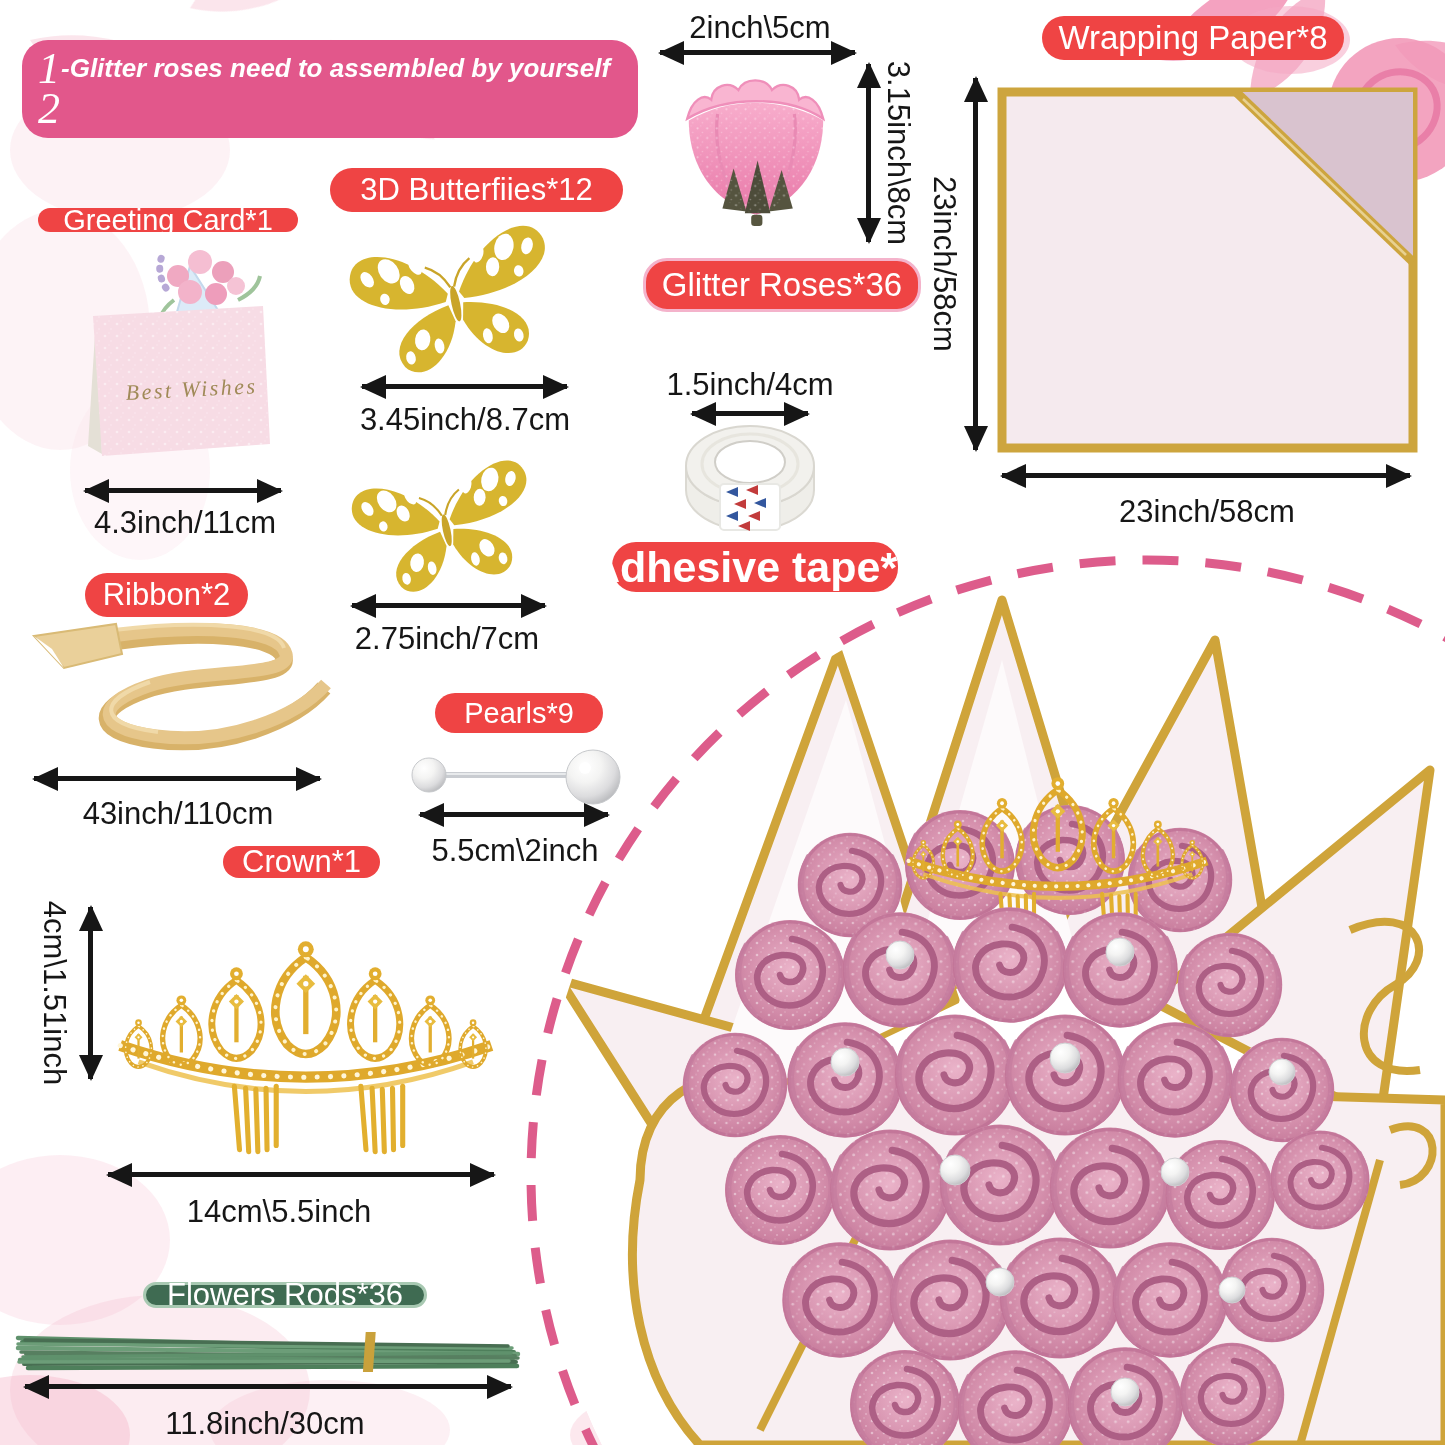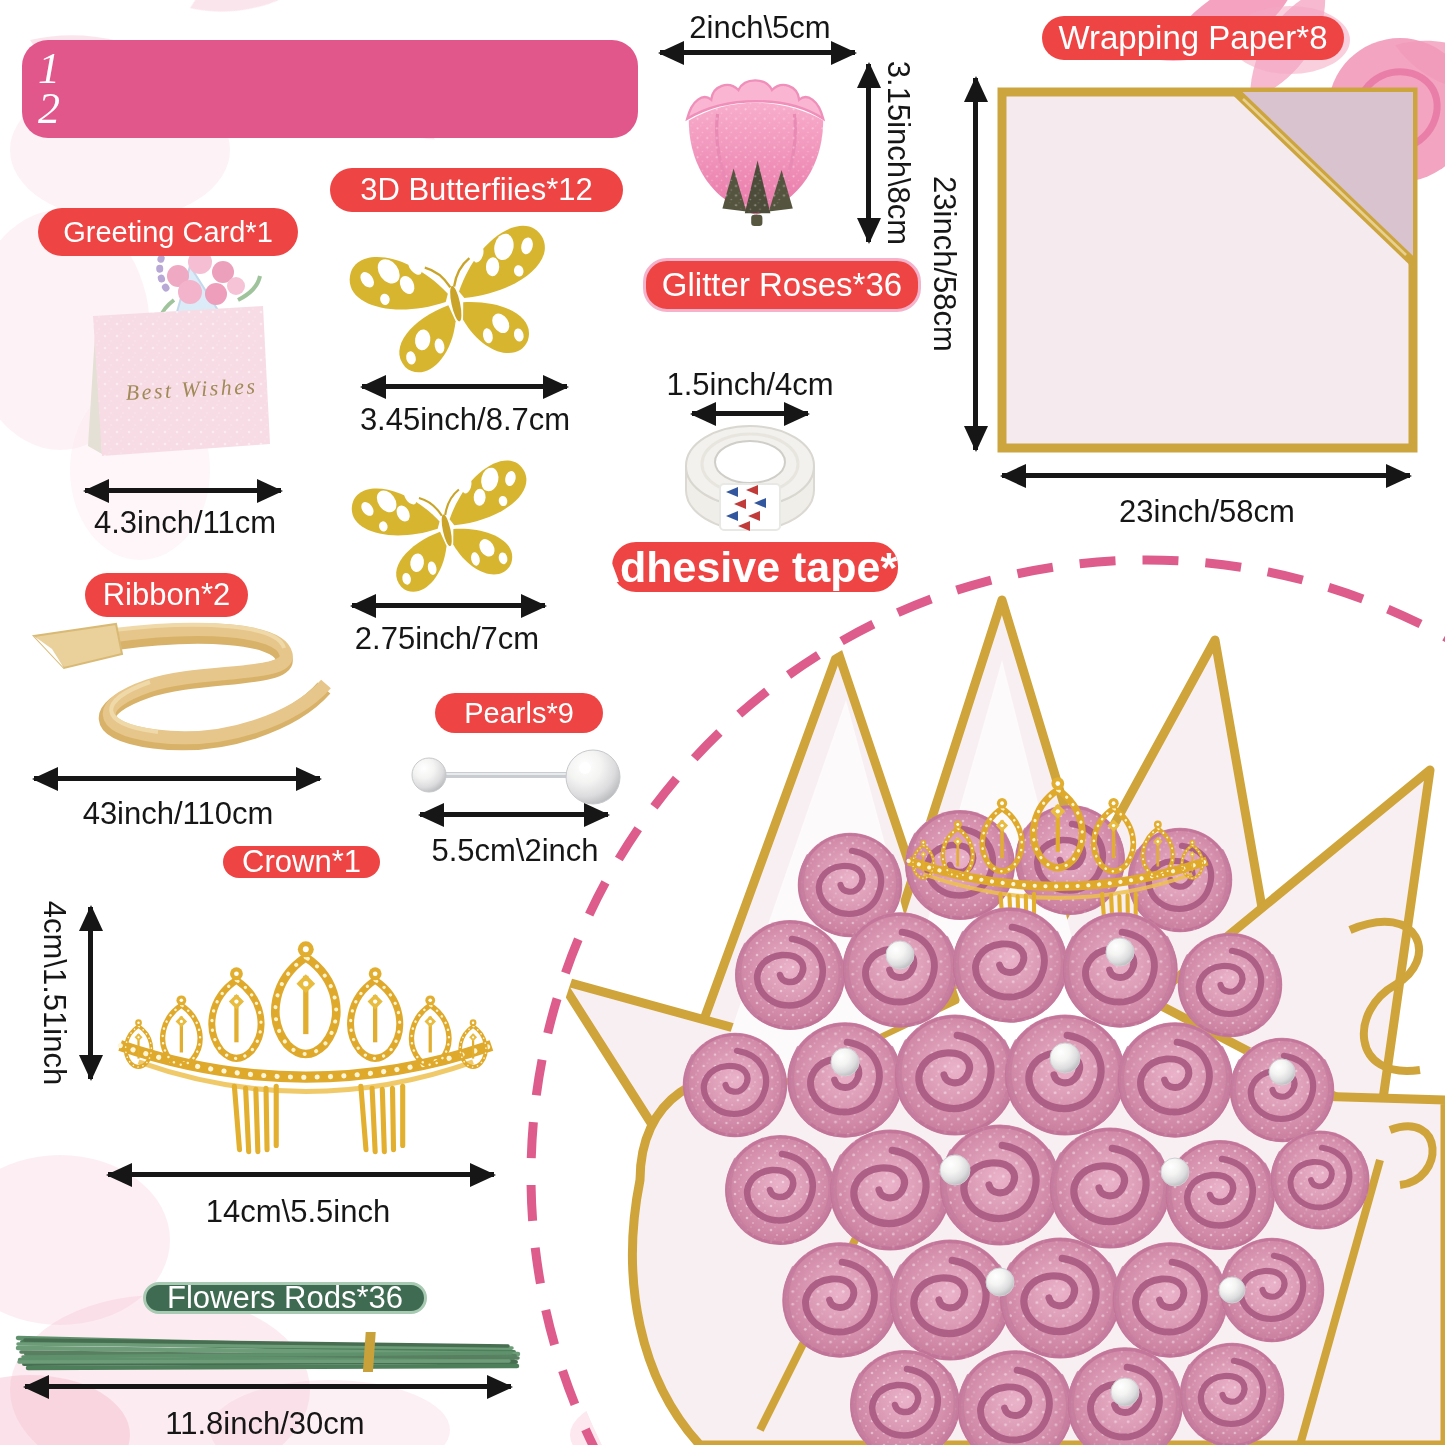--- a/index.html
+++ b/index.html
@@ -344,35 +344,36 @@
       <circle cx="1000" cy="1282" r="14" fill="url(#gPearl)"></circle>
       <circle cx="1232" cy="1290" r="13" fill="url(#gPearl)"></circle>
       <circle cx="1125" cy="1392" r="14" fill="url(#gPearl)"></circle>
     </g>
   </g>
 </svg>
 
 <div class="note-box">
   <div class="note-line">
     <span class="note-num">1</span>
+    <span>-Glitter roses need to assembled by yourself</span>
   </div>
   <div class="note-line">
     <span class="note-num">2</span>
   </div>
 </div>
 
-<div class="badge yellow" style="left:38px;top:208px;width:260px;height:48px;font-size:29px;">Greeting Card*1</div>
+<div class="badge yellow" style="left:38px;top:208px;width:260px;height:24px;font-size:29px;">Greeting Card*1</div>
 <div class="badge yellow" style="left:330px;top:168px;width:293px;height:44px;font-size:31px;">3D Butterfiies*12</div>
 <div class="badge pink" style="left:643px;top:258px;width:278px;height:54px;font-size:33px;">Glitter Roses*36</div>
 <div class="badge yellow" style="left:1042px;top:16px;width:302px;height:44px;font-size:33px;">Wrapping Paper*8</div>
 <div class="badge yellow" style="left:612px;top:542px;width:286px;height:50px;font-size:43px;font-weight:bold;">Adhesive tape*1</div>
 <div class="badge yellow" style="left:85px;top:573px;width:163px;height:44px;font-size:31px;">Ribbon*2</div>
 <div class="badge yellow" style="left:435px;top:693px;width:168px;height:40px;font-size:29px;">Pearls*9</div>
 <div class="badge yellow" style="left:223px;top:846px;width:157px;height:32px;font-size:31px;">Crown*1</div>
-<div class="badge green" style="left:143px;top:1282px;width:284px;height:32px;font-size:31px;border-radius:20px;">Flowers Rods*36</div>
+<div class="badge green" style="left:143px;top:1282px;width:284px;height:26px;font-size:31px;border-radius:20px;">Flowers Rods*36</div>
 
 <div class="dim h" style="left:85px;top:488px;width:196px;"></div>
 <div class="dimlab" style="left:60px;top:505px;">4.3inch/11cm</div>
 
 <div class="dim h" style="left:362px;top:384px;width:205px;"></div>
 <div class="dimlab" style="left:340px;top:402px;">3.45inch/8.7cm</div>
 
 <div class="dim h" style="left:352px;top:603px;width:193px;"></div>
 <div class="dimlab" style="left:322px;top:621px;">2.75inch/7cm</div>
 
@@ -394,16 +395,16 @@
 <div class="dim h" style="left:34px;top:776px;width:286px;"></div>
 <div class="dimlab" style="left:53px;top:796px;">43inch/110cm</div>
 
 <div class="dim h" style="left:420px;top:812px;width:188px;"></div>
 <div class="dimlab" style="left:390px;top:833px;">5.5cm\2inch</div>
 
 <div class="dim v" style="left:88px;top:907px;height:172px;"></div>
 <div class="dimlab vert" style="left:72px;top:878px;">4cm\1.51inch</div>
 
 <div class="dim h" style="left:108px;top:1172px;width:386px;"></div>
-<div class="dimlab" style="left:173px;top:1194px;">14cm\5.5inch</div>
+<div class="dimlab" style="left:154px;top:1194px;">14cm\5.5inch</div>
 
 <div class="dim h" style="left:25px;top:1384px;width:486px;"></div>
 <div class="dimlab" style="left:140px;top:1406px;">11.8inch/30cm</div>
 
 </body></html>

